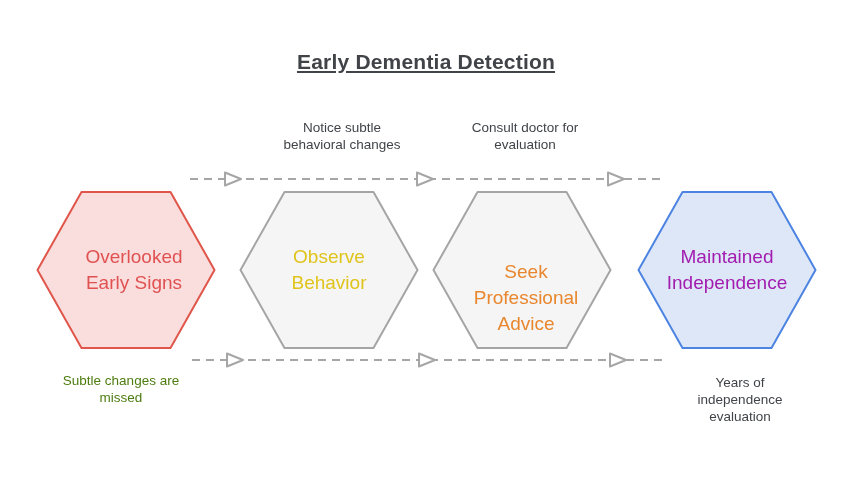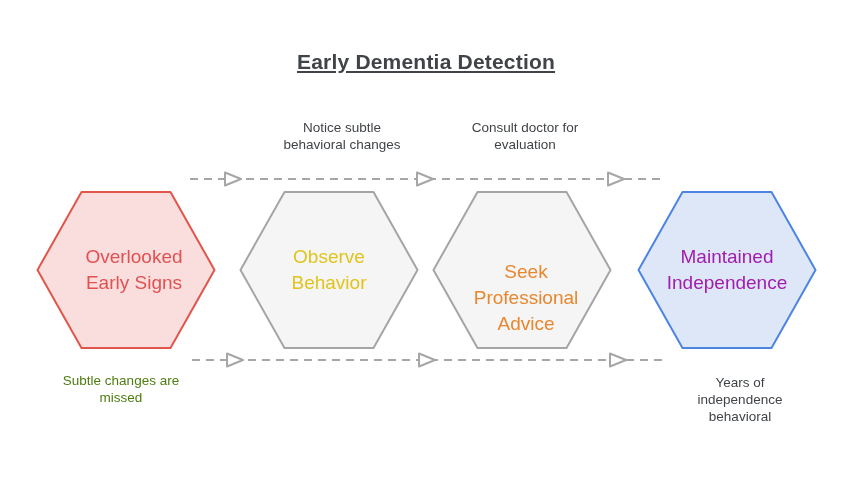--- a/index.html
+++ b/index.html
@@ -83,15 +83,15 @@
   </svg>
 
   <div class="stage-label s1" style="color: rgb(224, 82, 82);">Overlooked Early Signs</div>
   <div class="stage-label s2" style="color: rgb(224, 196, 28);">Observe Behavior</div>
   <div class="stage-label s3" style="color: rgb(232, 135, 46);">Seek Professional Advice</div>
   <div class="stage-label s4" style="color: #a21caf;">Maintained Independence</div>
 
   <div class="annotation ann-top-1" style="color: rgb(64, 68, 72);">Notice subtle behavioral changes</div>
   <div class="annotation ann-top-2" style="color: rgb(64, 68, 72);">Consult doctor for evaluation</div>
   <div class="annotation ann-bottom-1" style="color: #4d7c0f;">Subtle changes are missed</div>
-  <div class="annotation ann-bottom-2" style="color: rgb(64, 68, 72);">Years of independence behavioral</div>
+  <div class="annotation ann-bottom-2" style="color: rgb(64, 68, 72);">Years of independence evaluation</div>
 
 </div>
 
 </body></html>

